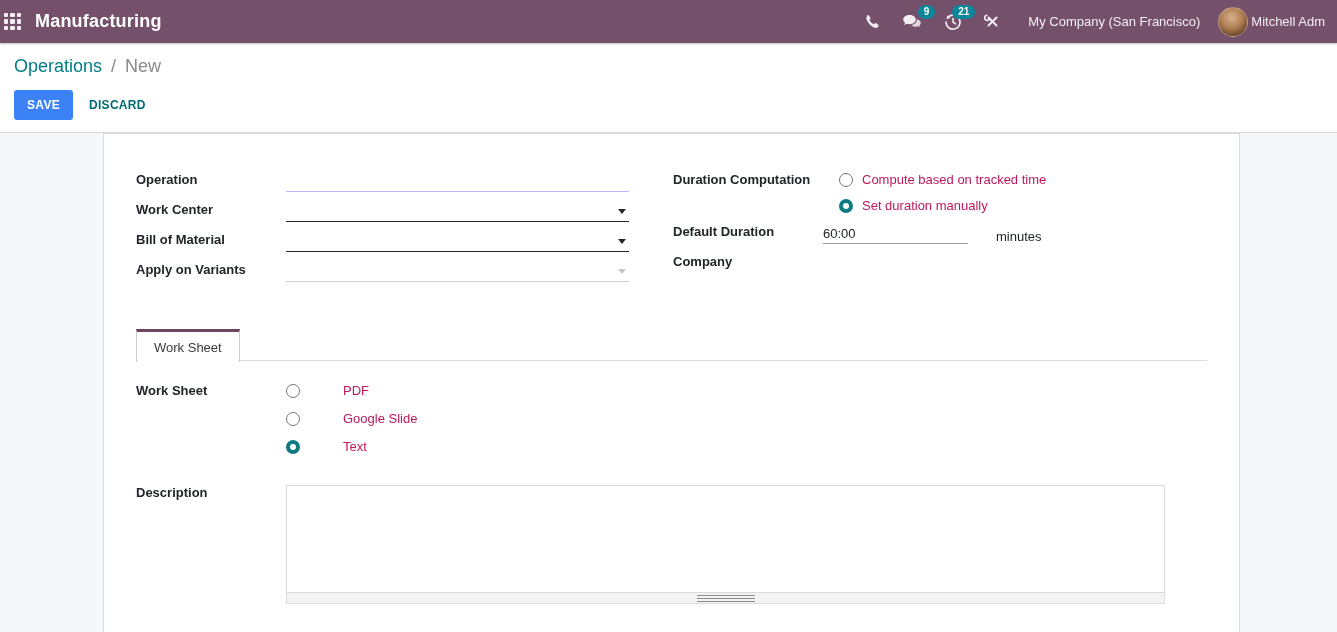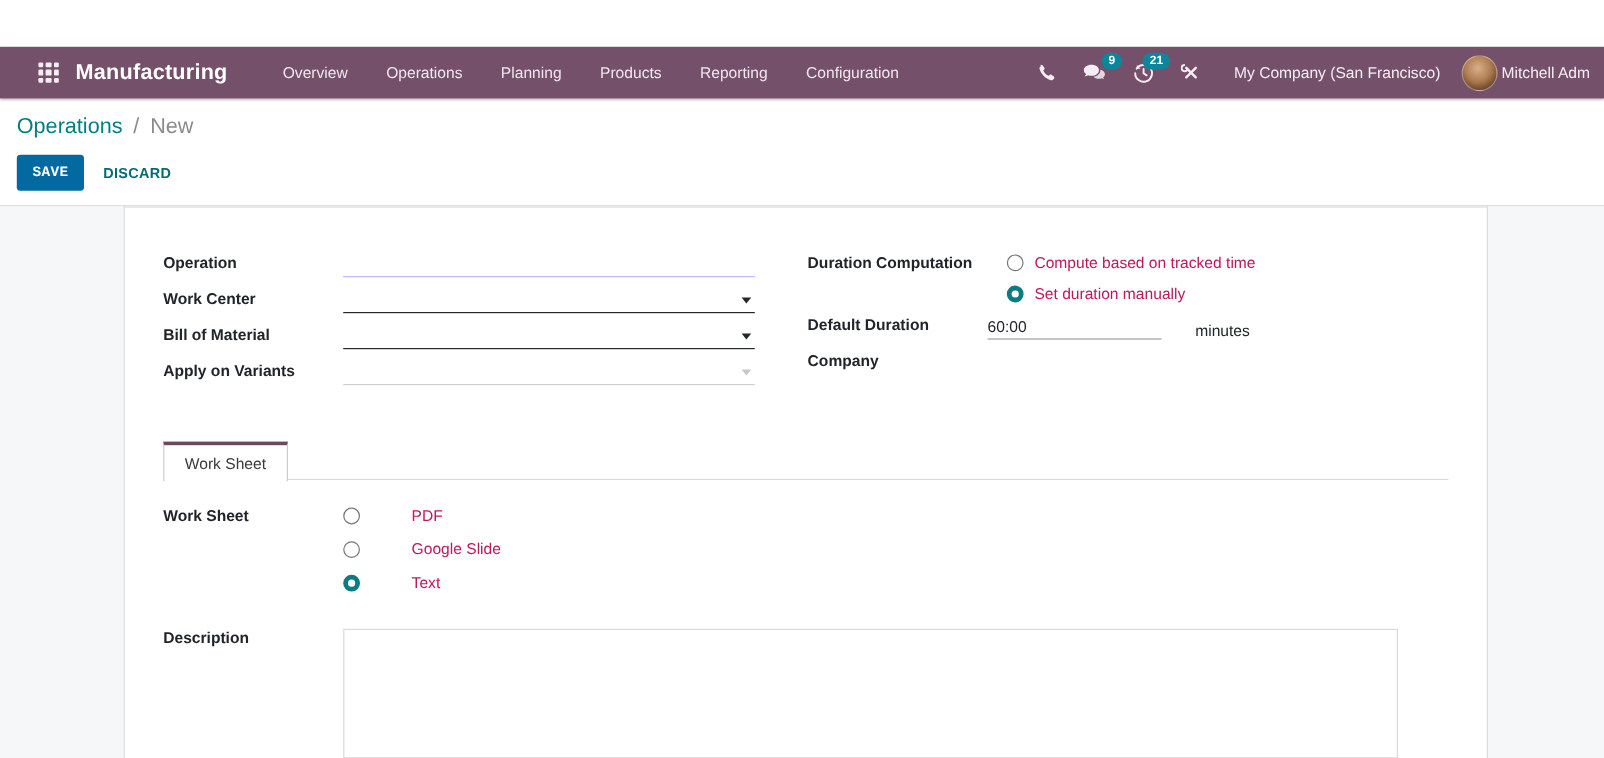--- a/index.html
+++ b/index.html
@@ -10,27 +10,26 @@
     color: #212529;
     font-size: 13px;
   }
 
   
   .nav {
     height: 43px;
     background: #74506a;
     display: flex;
     align-items: center;
-    padding: 0 12px 0 32px;
+    padding: 0 12px 0 4px;
     color: #ffffff;
     box-shadow: 0 1px 2px rgba(0,0,0,.25);
     position: relative;
     z-index: 5;
     white-space: nowrap;
-    margin-top: 39px;
   }
   .apps-grid {
     width: 17px; height: 17px;
     display: grid;
     grid-template-columns: repeat(3, 1fr);
     gap: 2px;
     margin-right: 14px;
     cursor: pointer;
   }
   .apps-grid span { background: #f4eef2; border-radius: 1px; }
@@ -62,24 +61,24 @@
   .user-name { margin-left: 3px; font-size: 13px; color: #f4eef2; cursor: pointer; }
 
   
   .control-panel { background: #fff; border-bottom: 1px solid #d8d8d8; padding: 13px 0 12px 14px; }
   .breadcrumb { font-size: 18px; }
   .breadcrumb .bc-link { color: #017e84; cursor: pointer; }
   .breadcrumb .bc-sep { color: #8a8a8a; padding: 0 4px; }
   .breadcrumb .bc-current { color: #8a8a8a; }
   .actions { margin-top: 13px; display: flex; align-items: center; }
   .btn-save {
-    background: #0369a1; color: #fff; border: none;
+    background: #3b82f6; color: #fff; border: none;
     font-size: 12px; font-weight: bold; letter-spacing: .3px;
     padding: 8px 13px; border-radius: 3px; cursor: pointer;
-    font-family: Liberation Mono, monospace;
+    font-family: Liberation Sans, sans-serif;
   }
   .btn-discard {
     background: transparent; border: none; color: #016b74;
     font-size: 12px; font-weight: bold; letter-spacing: .3px;
     margin-left: 16px; cursor: pointer;
     font-family: "Liberation Sans", sans-serif;
   }
 
   
   .content-bg { background: #f6f7f9; height: 503px; }
@@ -175,28 +174,20 @@
       <span></span>
       <span></span>
       <span></span>
       <span></span>
       <span></span>
       <span></span>
       <span></span>
       <span></span>
   </div>
   <div class="brand">Manufacturing</div>
-  <nav class="nav-menu">
-    <span class="menu-item">Overview</span>
-    <span class="menu-item">Operations</span>
-    <span class="menu-item">Planning</span>
-    <span class="menu-item">Products</span>
-    <span class="menu-item">Reporting</span>
-    <span class="menu-item">Configuration</span>
-  </nav>
 
   <div class="nav-right">
     <div class="nav-icon-btn">
       <svg width="16" height="16" viewBox="0 0 16 16" fill="#f4eef2">
         <path d="M3.2 1.2c.5-.4 1.2-.3 1.6.2l1.5 2c.3.5.3 1.1-.1 1.5l-.8.8c.4 1 1 1.9 1.8 2.7.8.8 1.7 1.4 2.7 1.8l.8-.8c.4-.4 1-.5 1.5-.1l2 1.5c.5.4.6 1.1.2 1.6l-.9 1c-.5.5-1.2.7-1.9.5-2.1-.6-4.1-1.8-5.8-3.5C4.1 8.7 2.9 6.7 2.3 4.6c-.2-.7 0-1.4.5-1.9l.4-.5z"></path>
       </svg>
     </div>
     <div class="nav-icon-btn">
       <svg width="20" height="17" viewBox="0 0 20 17" fill="#f4eef2">
         <path d="M7.5 2C4 2 1.2 4 1.2 6.5c0 1.3.7 2.4 1.9 3.2-.2.8-.7 1.5-1.3 2 1.1-.1 2.1-.5 2.9-1 .9.3 1.8.5 2.8.5 3.5 0 6.3-2 6.3-4.7S11 2 7.5 2z"></path>

